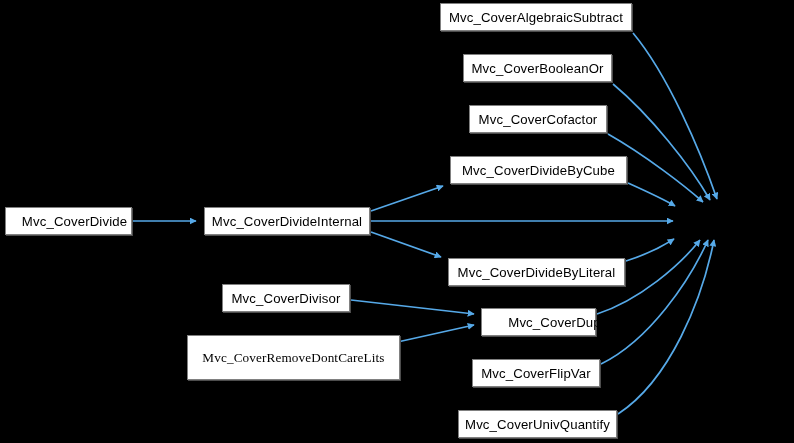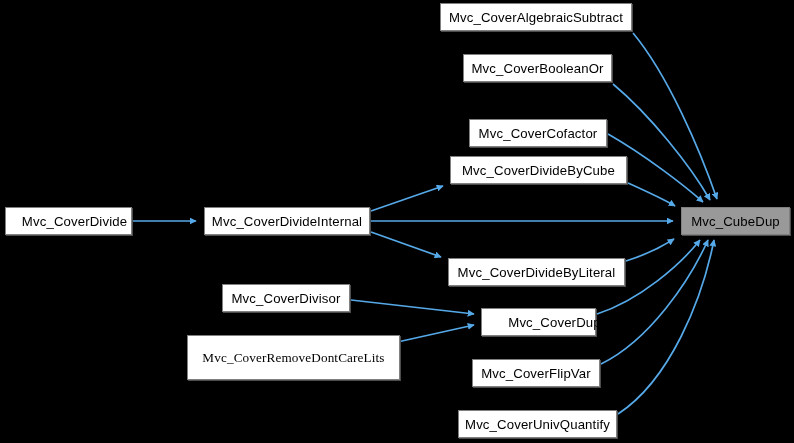--- a/index.html
+++ b/index.html
@@ -76,28 +76,25 @@
     </div>
     <div class="node" style="left: 204px; top: 207px; width: 166px; height: 28px;">
       <span>Mvc_CoverDivideInternal</span>
     </div>
     <div class="node" style="left: 440px; top: 3px; width: 192px; height: 28px;">
       <span>Mvc_CoverAlgebraicSubtract</span>
     </div>
     <div class="node" style="left: 463px; top: 54px; width: 149px; height: 28px;">
       <span>Mvc_CoverBooleanOr</span>
     </div>
-    <div class="node" style="left: 469px; top: 119px; width: 138px; height: 28px;">
+    <div class="node" style="left: 469px; top: 105px; width: 138px; height: 28px;">
       <span>Mvc_CoverCofactor</span>
     </div>
     <div class="node" style="left: 450px; top: 156px; width: 177px; height: 28px;">
       <span>Mvc_CoverDivideByCube</span>
-    </div>
-    <div class="node highlight" style="left: 681px; top: 207px; width: 109px; height: 28px;">
-      <span>Mvc_CubeDup</span>
     </div>
     <div class="node" style="left: 222px; top: 284px; width: 128px; height: 28px;">
       <span>Mvc_CoverDivisor</span>
     </div>
     <div class="node" style="left: 448px; top: 258px; width: 177px; height: 28px;">
       <span>Mvc_CoverDivideByLiteral</span>
     </div>
     <div class="node" style="left: 481px; top: 308px; width: 115px; height: 28px; padding-left: 32px;">
       <span>Mvc_CoverDup</span>
     </div>

